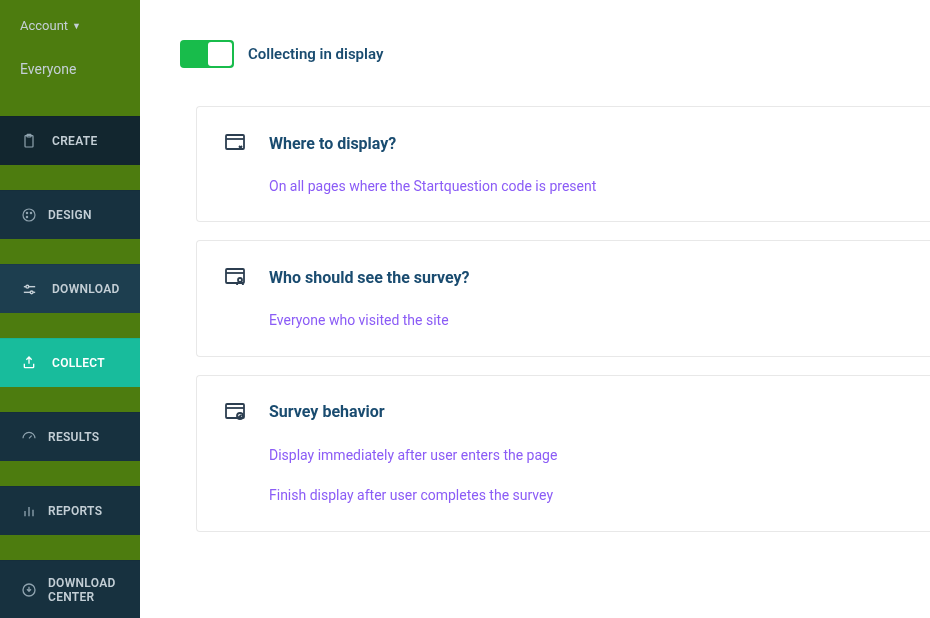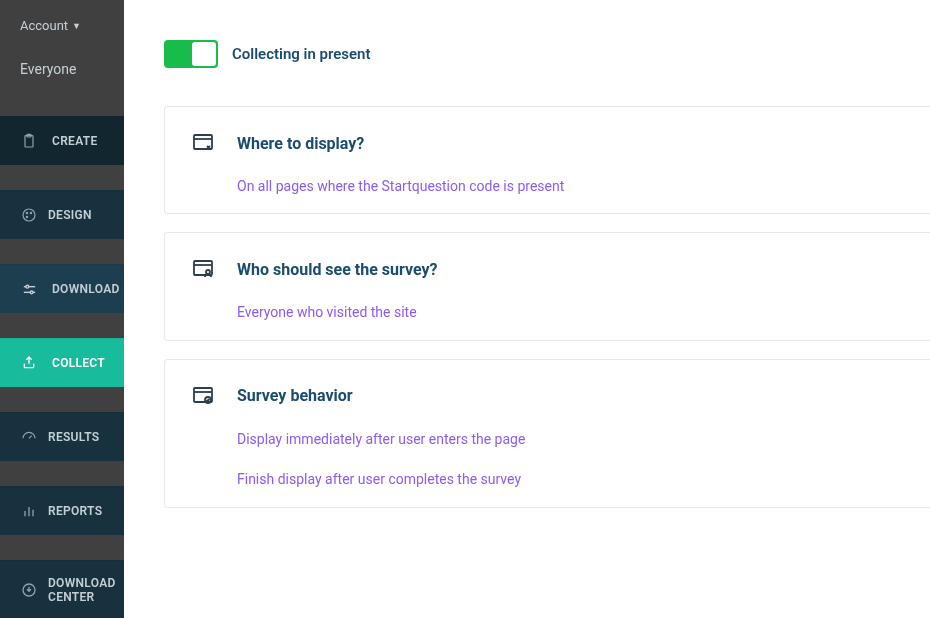--- a/index.html
+++ b/index.html
@@ -5,22 +5,22 @@
     * { margin: 0; padding: 0; box-sizing: border-box; }
     body {
       font-family: -apple-system, BlinkMacSystemFont, "Segoe UI", Roboto, "Helvetica Neue", Arial, sans-serif;
       display: flex;
       height: 618px;
       width: 930px;
       overflow: hidden;
       background: #fff;
     }
     .sidebar {
-      width: 124px;
-      background: #404040;
+      width: 140px;
+      background: #4d7c0f;
       display: flex;
       flex-direction: column;
       flex-shrink: 0;
     }
     .account-menu {
       padding: 18px 20px;
       color: #c4cfd6;
       font-size: 13px;
       cursor: pointer;
       display: flex;
@@ -114,25 +114,26 @@
       border-radius: 3px;
     }
     .status-label {
       color: #1a4c70;
       font-size: 15px;
       font-weight: 600;
     }
     .card {
       border: 1px solid #e8e8e8;
       border-radius: 4px;
-      padding: 24px 26px 16px;
+      padding: 24px 26px 24px;
       margin-bottom: 18px;
       border-right: none;
       border-top-right-radius: 0;
       border-bottom-right-radius: 0;
+      margin-left: 16px;
     }
     .card-header {
       display: flex;
       align-items: center;
       gap: 22px;
       margin-bottom: 20px;
     }
     .card-icon {
       width: 24px;
       height: 24px;
@@ -246,21 +247,21 @@
     <div class="footer-link">Help</div>
     <div class="footer-link">Blog</div>
   </div>
 </aside>
 
 <main class="main">
   <div class="status-row">
     <div class="toggle">
       <div class="toggle-knob"></div>
     </div>
-    <span class="status-label">Collecting in present</span>
+    <span class="status-label">Collecting in display</span>
   </div>
 
   <div class="card">
     <div class="card-header">
       <span class="card-icon">
         <svg viewBox="0 0 24 24" width="24" height="24" fill="none" stroke="#2c3e50" stroke-width="1.8">
             <rect x="3" y="4" width="18" height="14" rx="1"></rect>
             <line x1="3" y1="8" x2="21" y2="8"></line>
             <path d="M16 15l3 3M19 15l-3 3"></path>
           </svg>

